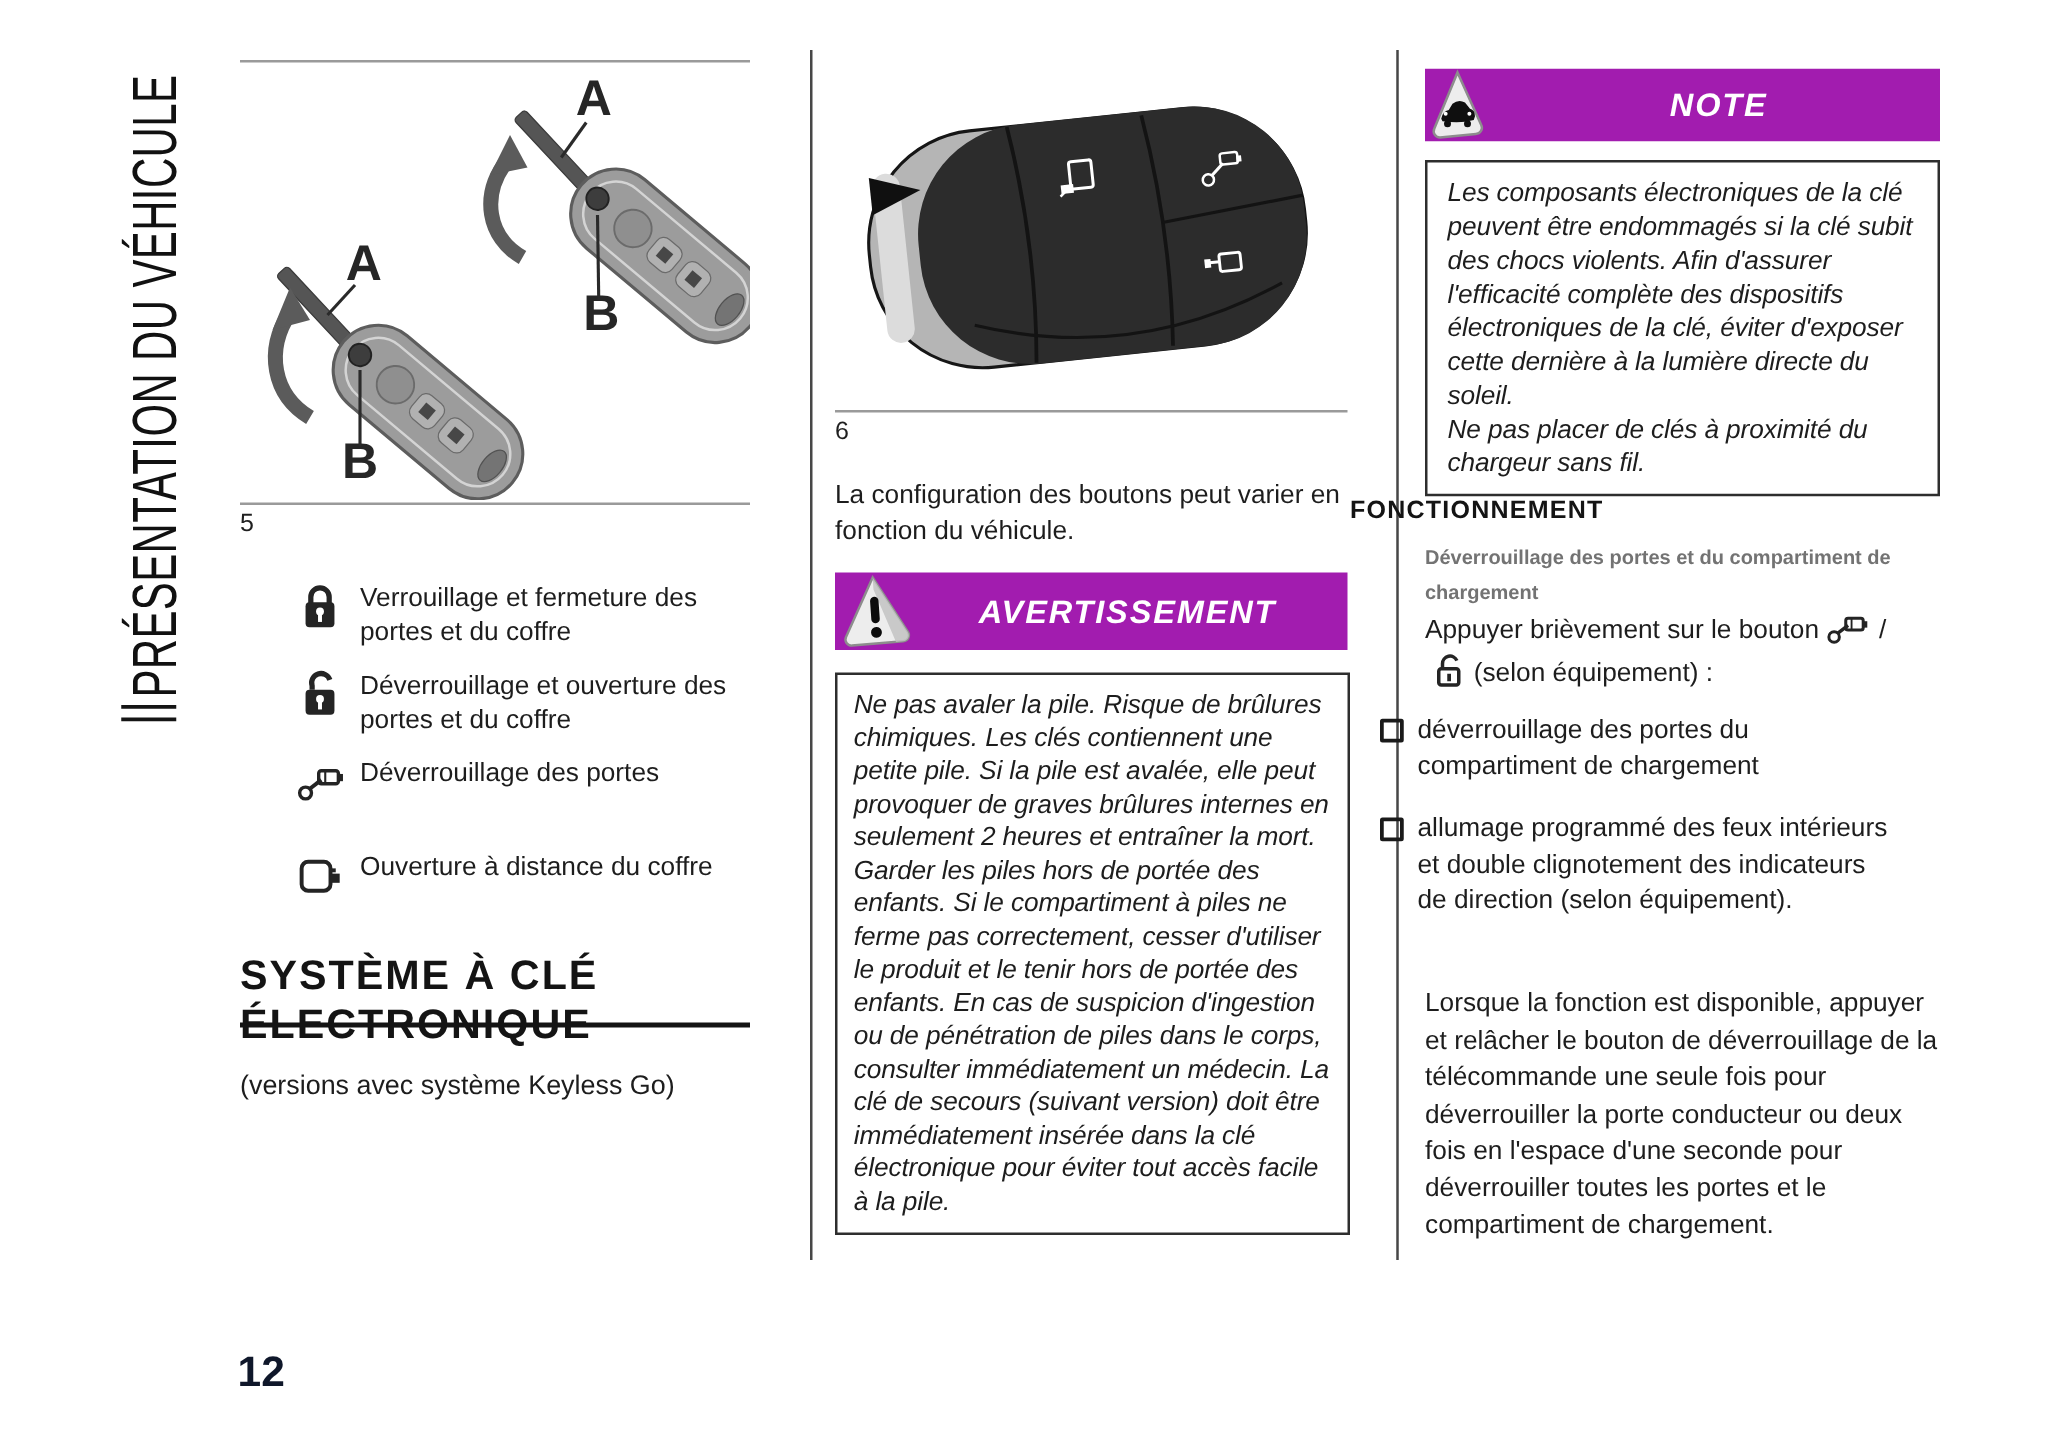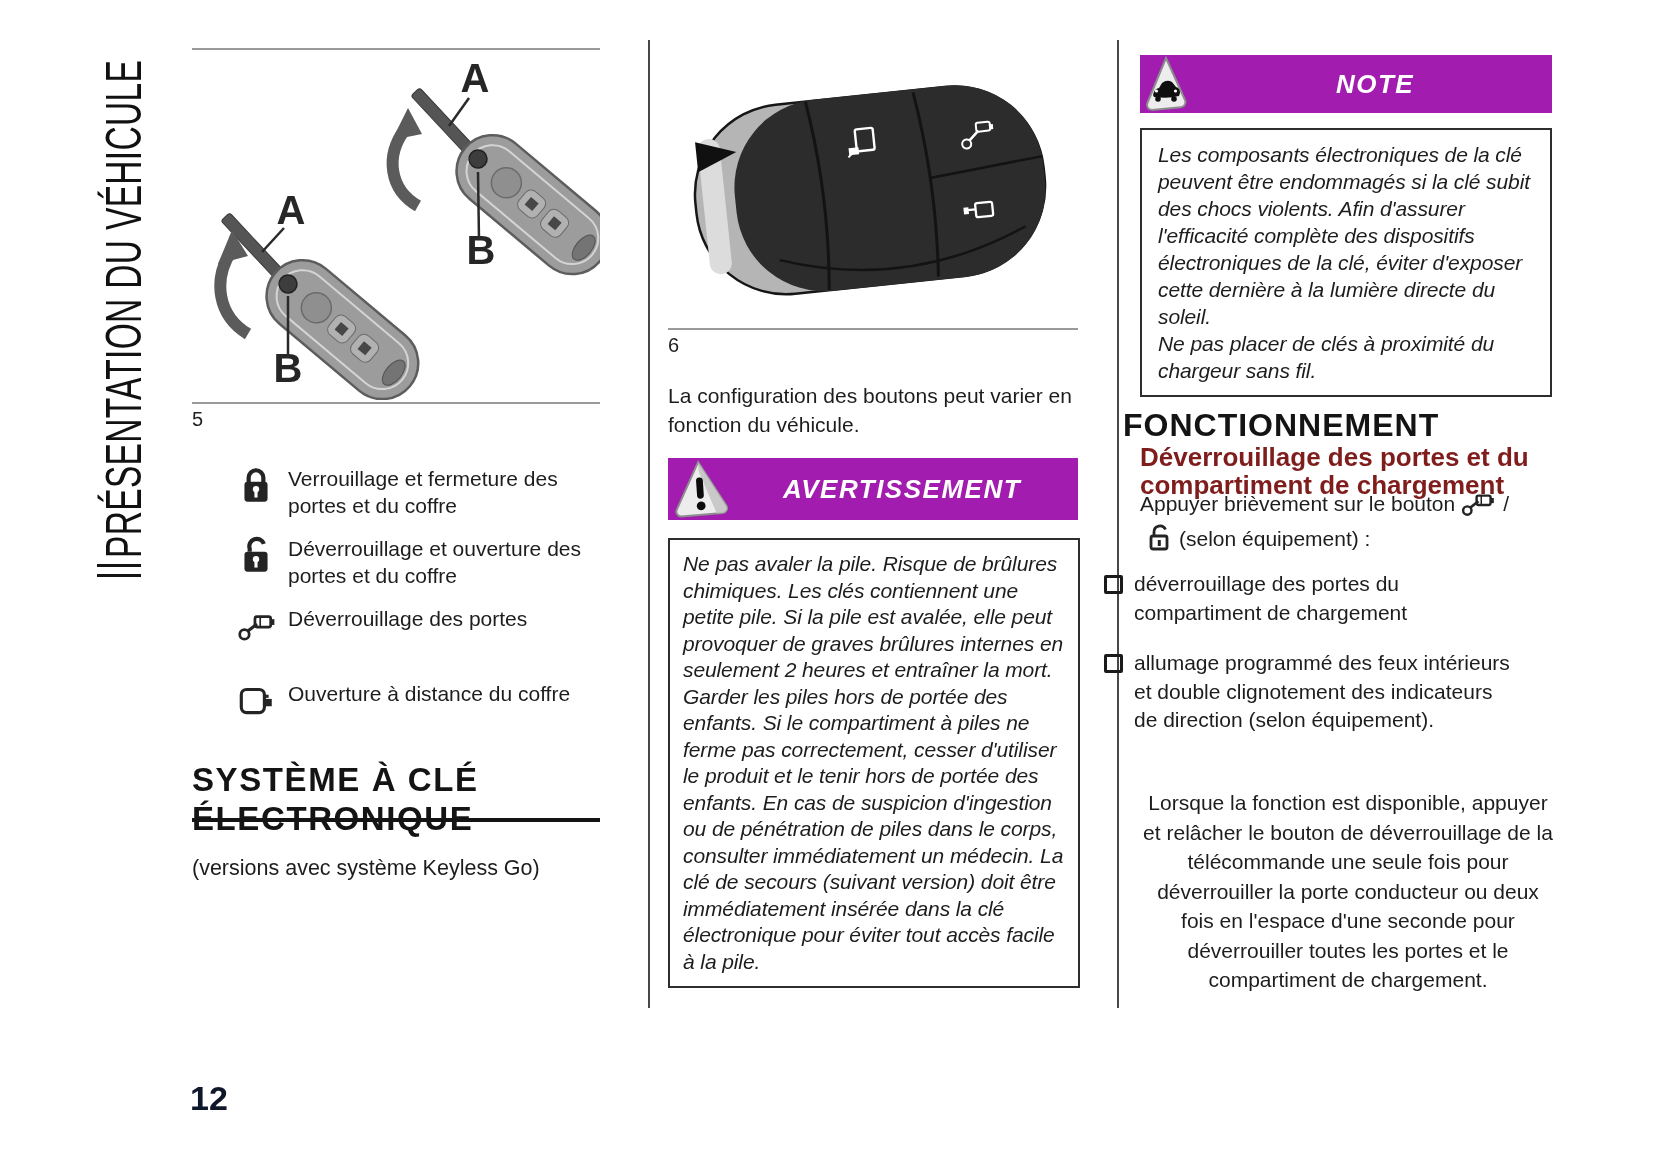--- a/index.html
+++ b/index.html
@@ -52,29 +52,29 @@
              justify-content:center;color:#ffffff;font-weight:700;font-style:italic;
              font-size:26px;letter-spacing:1.5px;}
   .ibox{border:2px solid #2e2e2e;box-sizing:border-box;font-style:italic;font-size:21px;
         line-height:26.5px;padding:11px 13px;letter-spacing:-0.1px;}
   .warnbox{left:668px;top:538px;width:412px;}
   .notebox{left:1140px;top:128px;width:412px;line-height:27px;padding-left:16px;}
   .ibox p{margin:0;}
   .ibox p + p{}
 
   
-  .fonct{left:1123px;top:380px;font-size:32px;font-weight:700;letter-spacing:1px;color:#141414;}
-  .subhead{left:1140px;top:417px;width:412px;font-size:26px;line-height:28px;font-weight:700;color:#7f1d1d;}
+  .fonct{left:1080px;top:380px;font-size:20px;font-weight:700;letter-spacing:1px;color:#141414;}
+  .subhead{left:1140px;top:417px;width:412px;font-size:16px;line-height:28px;font-weight:700;color:#737373;}
   .press{left:1140px;top:486px;width:422px;font-size:21px;line-height:35px;margin:0;}
   .press svg{vertical-align:-7px;margin:0 5px;}
   .press .sep{margin-left:2px;}
   .bullets{left:1104px;top:570px;width:412px;list-style:none;margin:0;padding:0;}
   .bullets li{display:flex;margin-bottom:22px;font-size:21px;line-height:28.5px;}
   .sq{flex:none;width:13px;height:13px;border:3.5px solid #1a1a1a;border-radius:2px;margin:5px 11px 0 0;}
-  .closing{left:1140px;top:788px;width:416px;font-size:21px;line-height:29.5px;margin:0;text-align:center;}
+  .closing{left:1140px;top:788px;width:416px;font-size:21px;line-height:29.5px;margin:0;}
 
   .pagenum{left:190px;top:1079px;font-size:34px;font-weight:700;color:#0f172a;}
 </style>
 </head>
 <body>
 
 <div class="page">
 
   <div class="abs chapter">PRÉSENTATION DU VÉHICULE</div>
   <div class="abs chapter-u1"></div>

